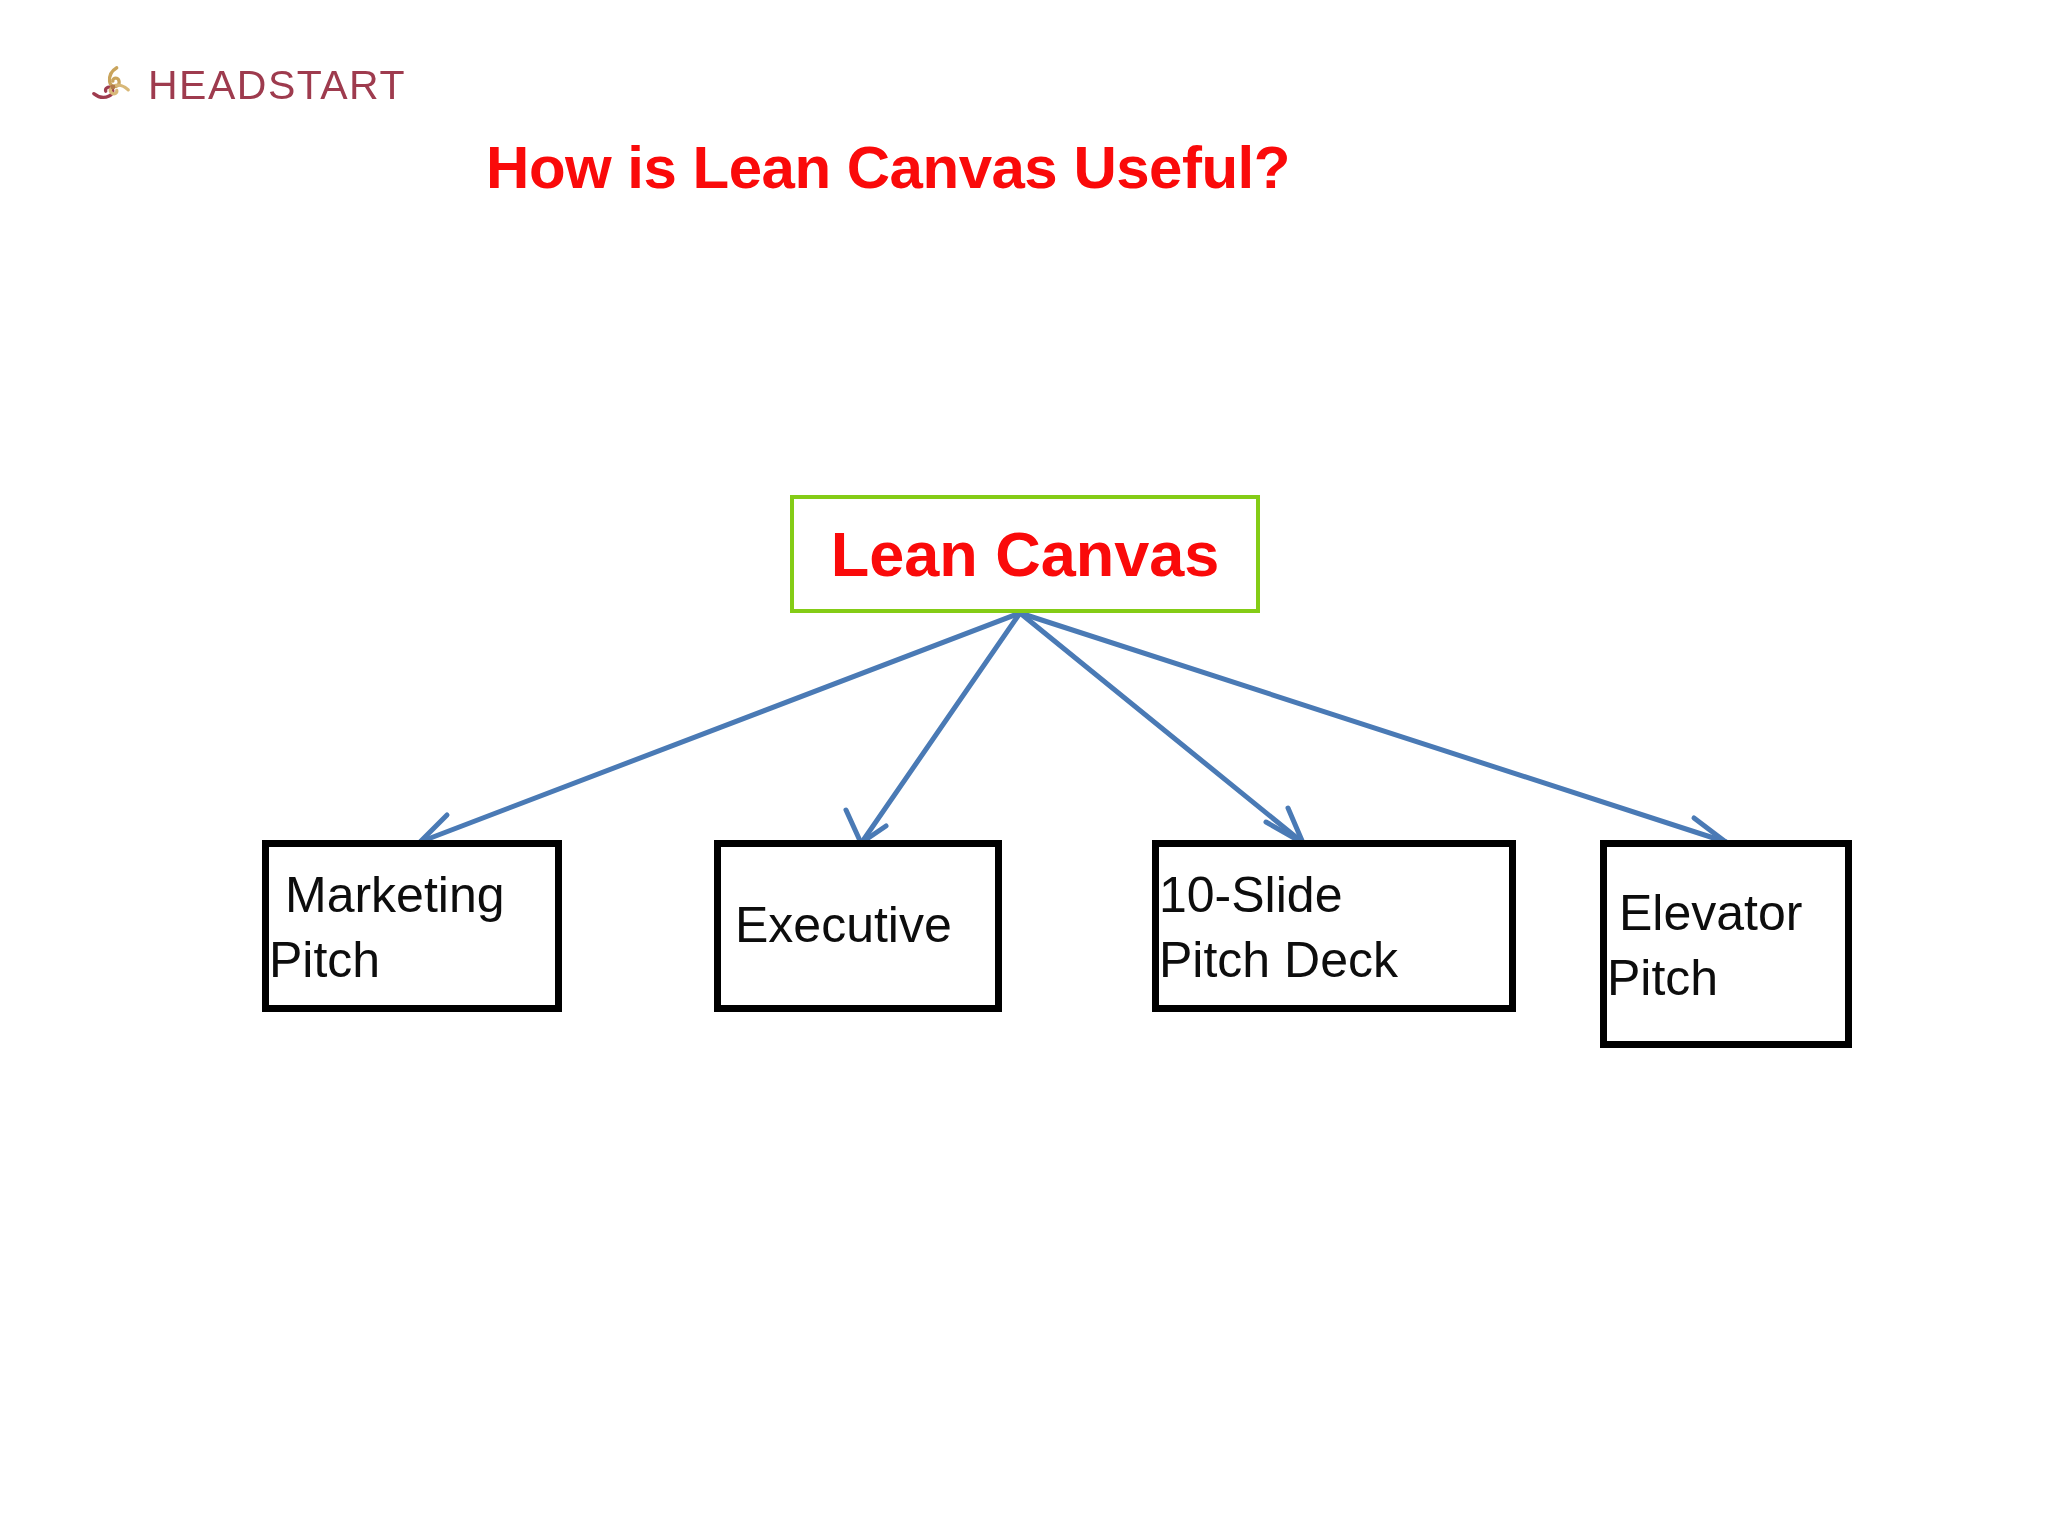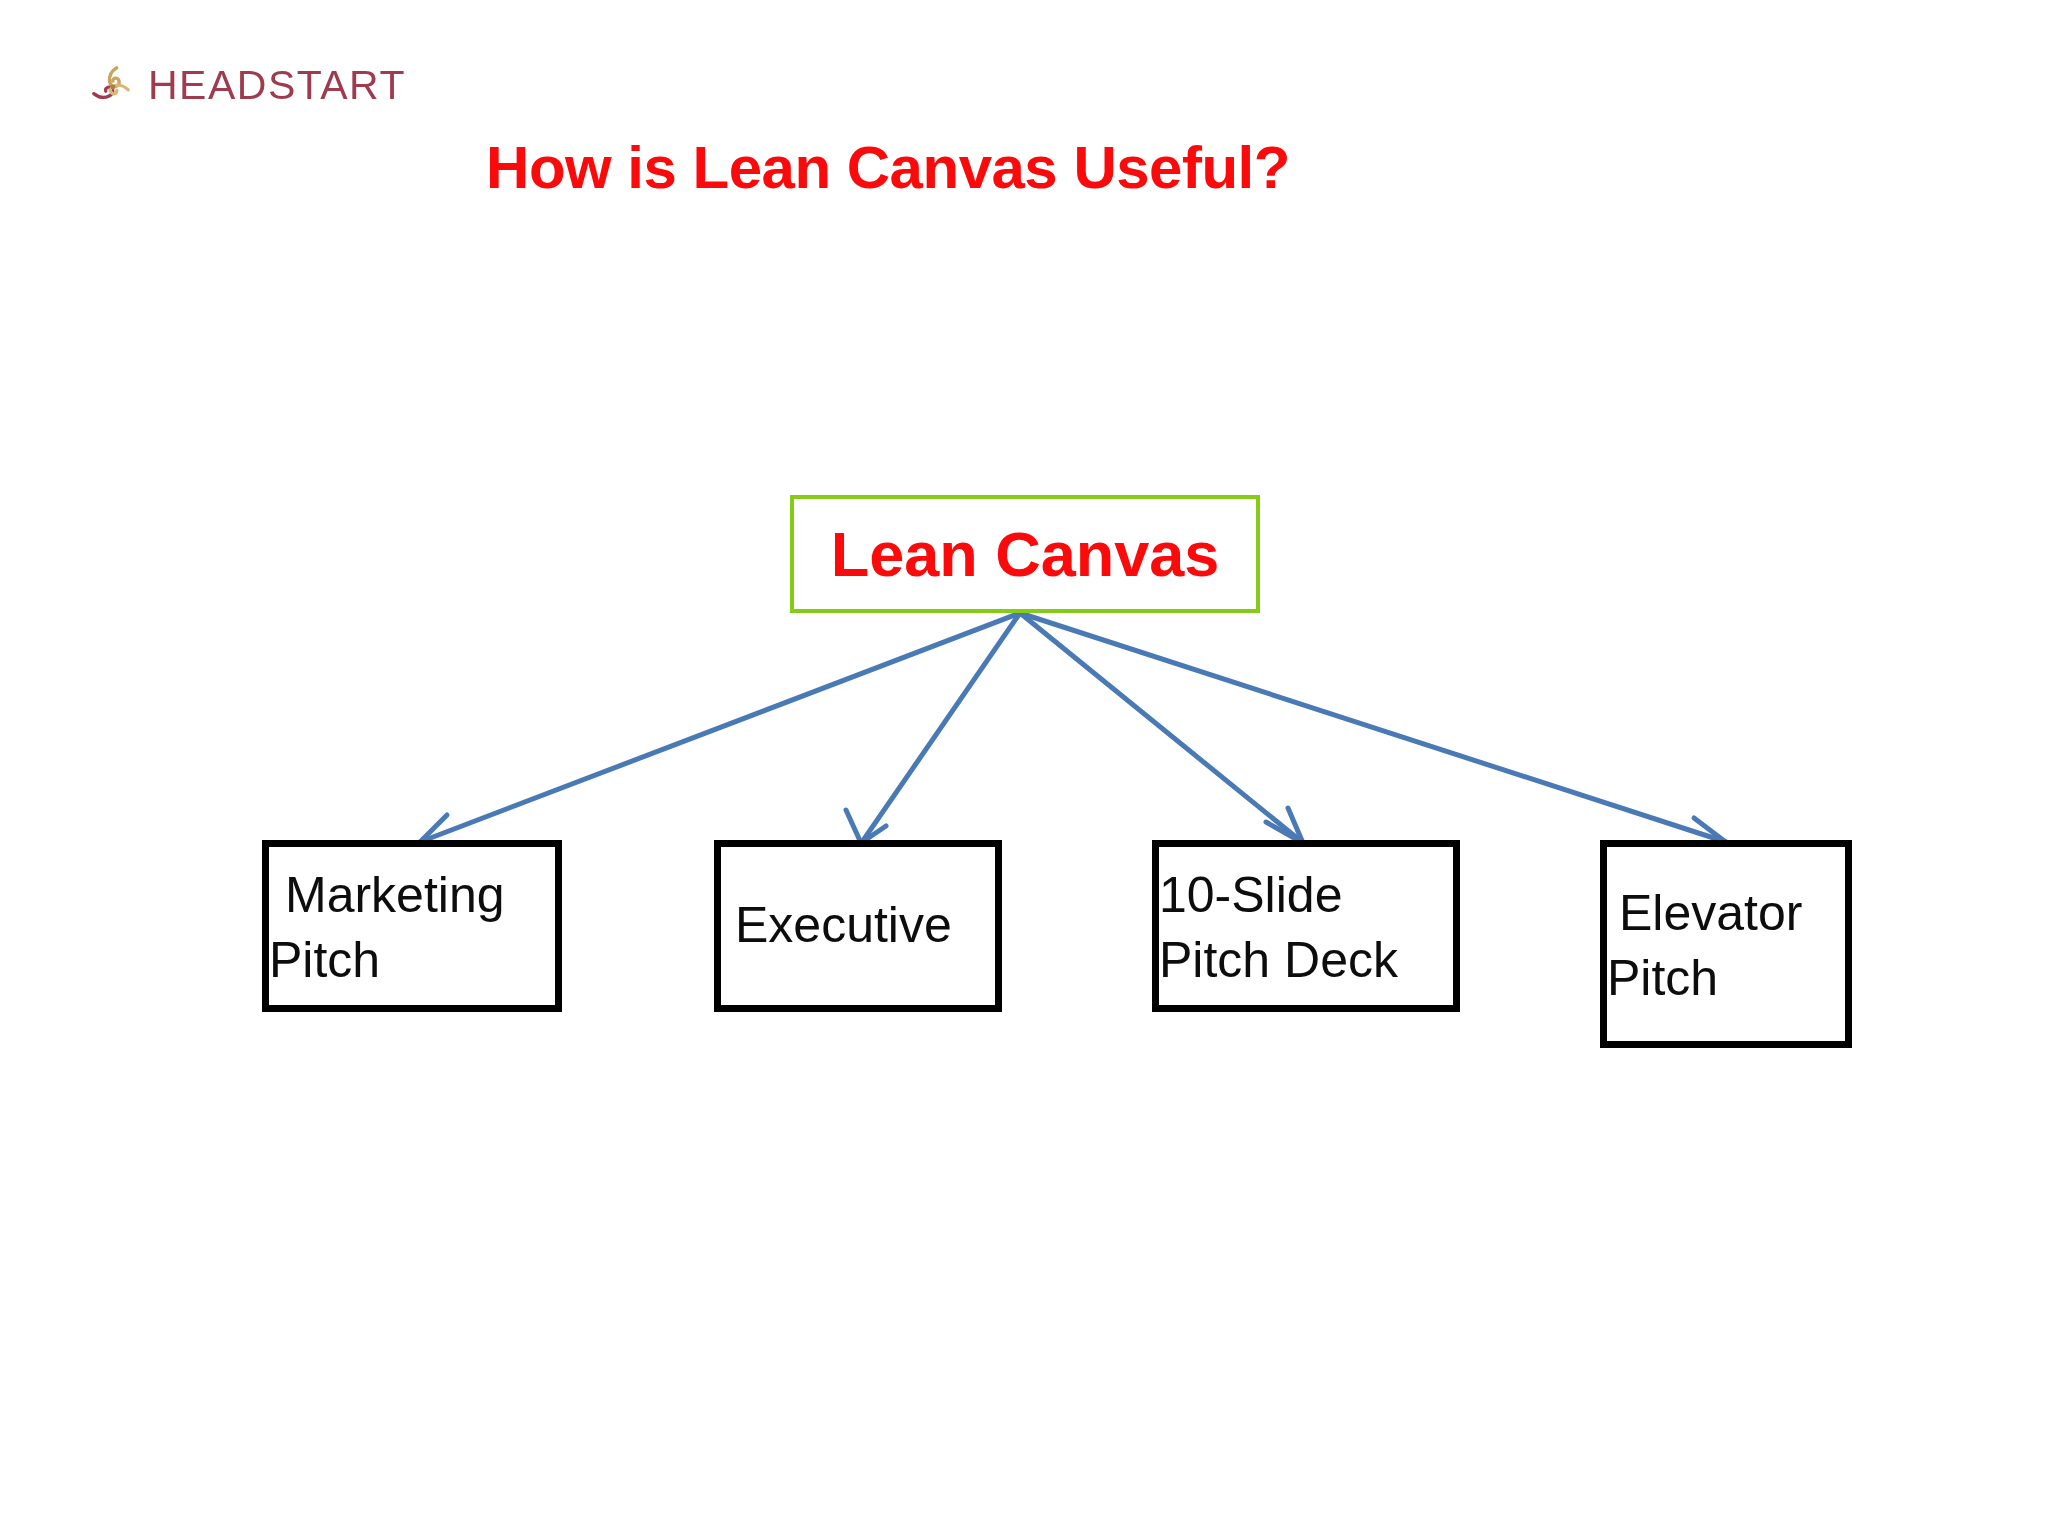--- a/index.html
+++ b/index.html
@@ -109,21 +109,21 @@
     font-size: 50px;
     font-weight: 400;
     color: #0d0d0d;
     line-height: 1.18;
     white-space: nowrap;
   }
   .leaf-line-1 { margin-bottom: 6px; }
 
   #leaf-0 { left: 262px;  top: 840px; width: 300px; height: 172px; }
   #leaf-1 { left: 714px;  top: 840px; width: 288px; height: 172px; }
-  #leaf-2 { left: 1152px; top: 840px; width: 308px; height: 172px; }
+  #leaf-2 { left: 1152px; top: 840px; width: 364px; height: 172px; }
   #leaf-3 { left: 1600px; top: 840px; width: 252px; height: 208px; }
 
   
   #leaf-0 .leaf-line-1 { align-self: flex-start; margin-left: 16px; }
   #leaf-1 .leaf-line-1 { align-self: flex-start; margin-left: 14px; }
   #leaf-1 .leaf-line-2 { align-self: flex-start; margin-left: 10px; }
   #leaf-3 .leaf-line-1 { align-self: flex-start; margin-left: 12px; }
 </style>
 </head>
 <body>

